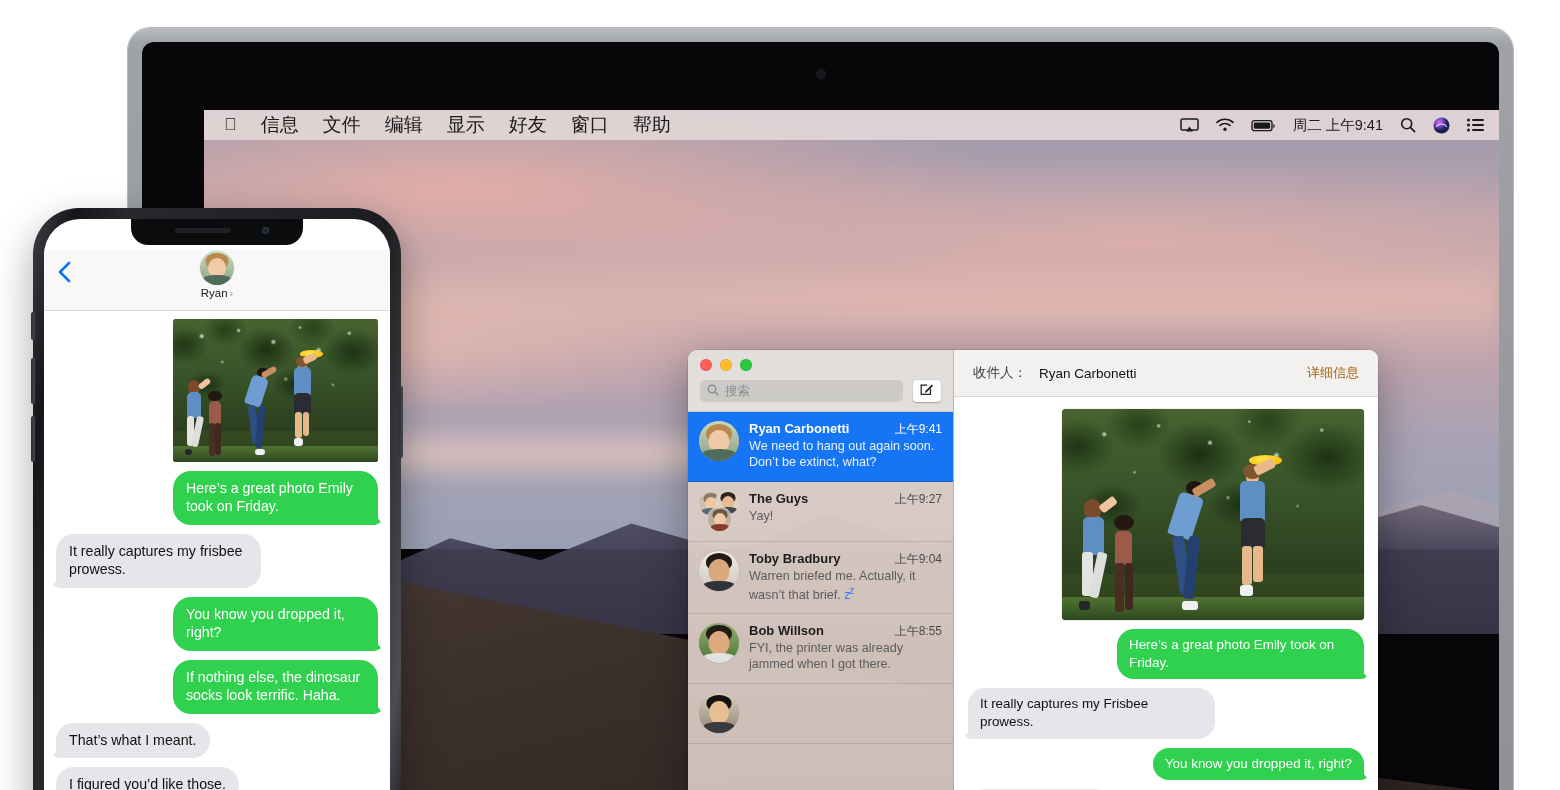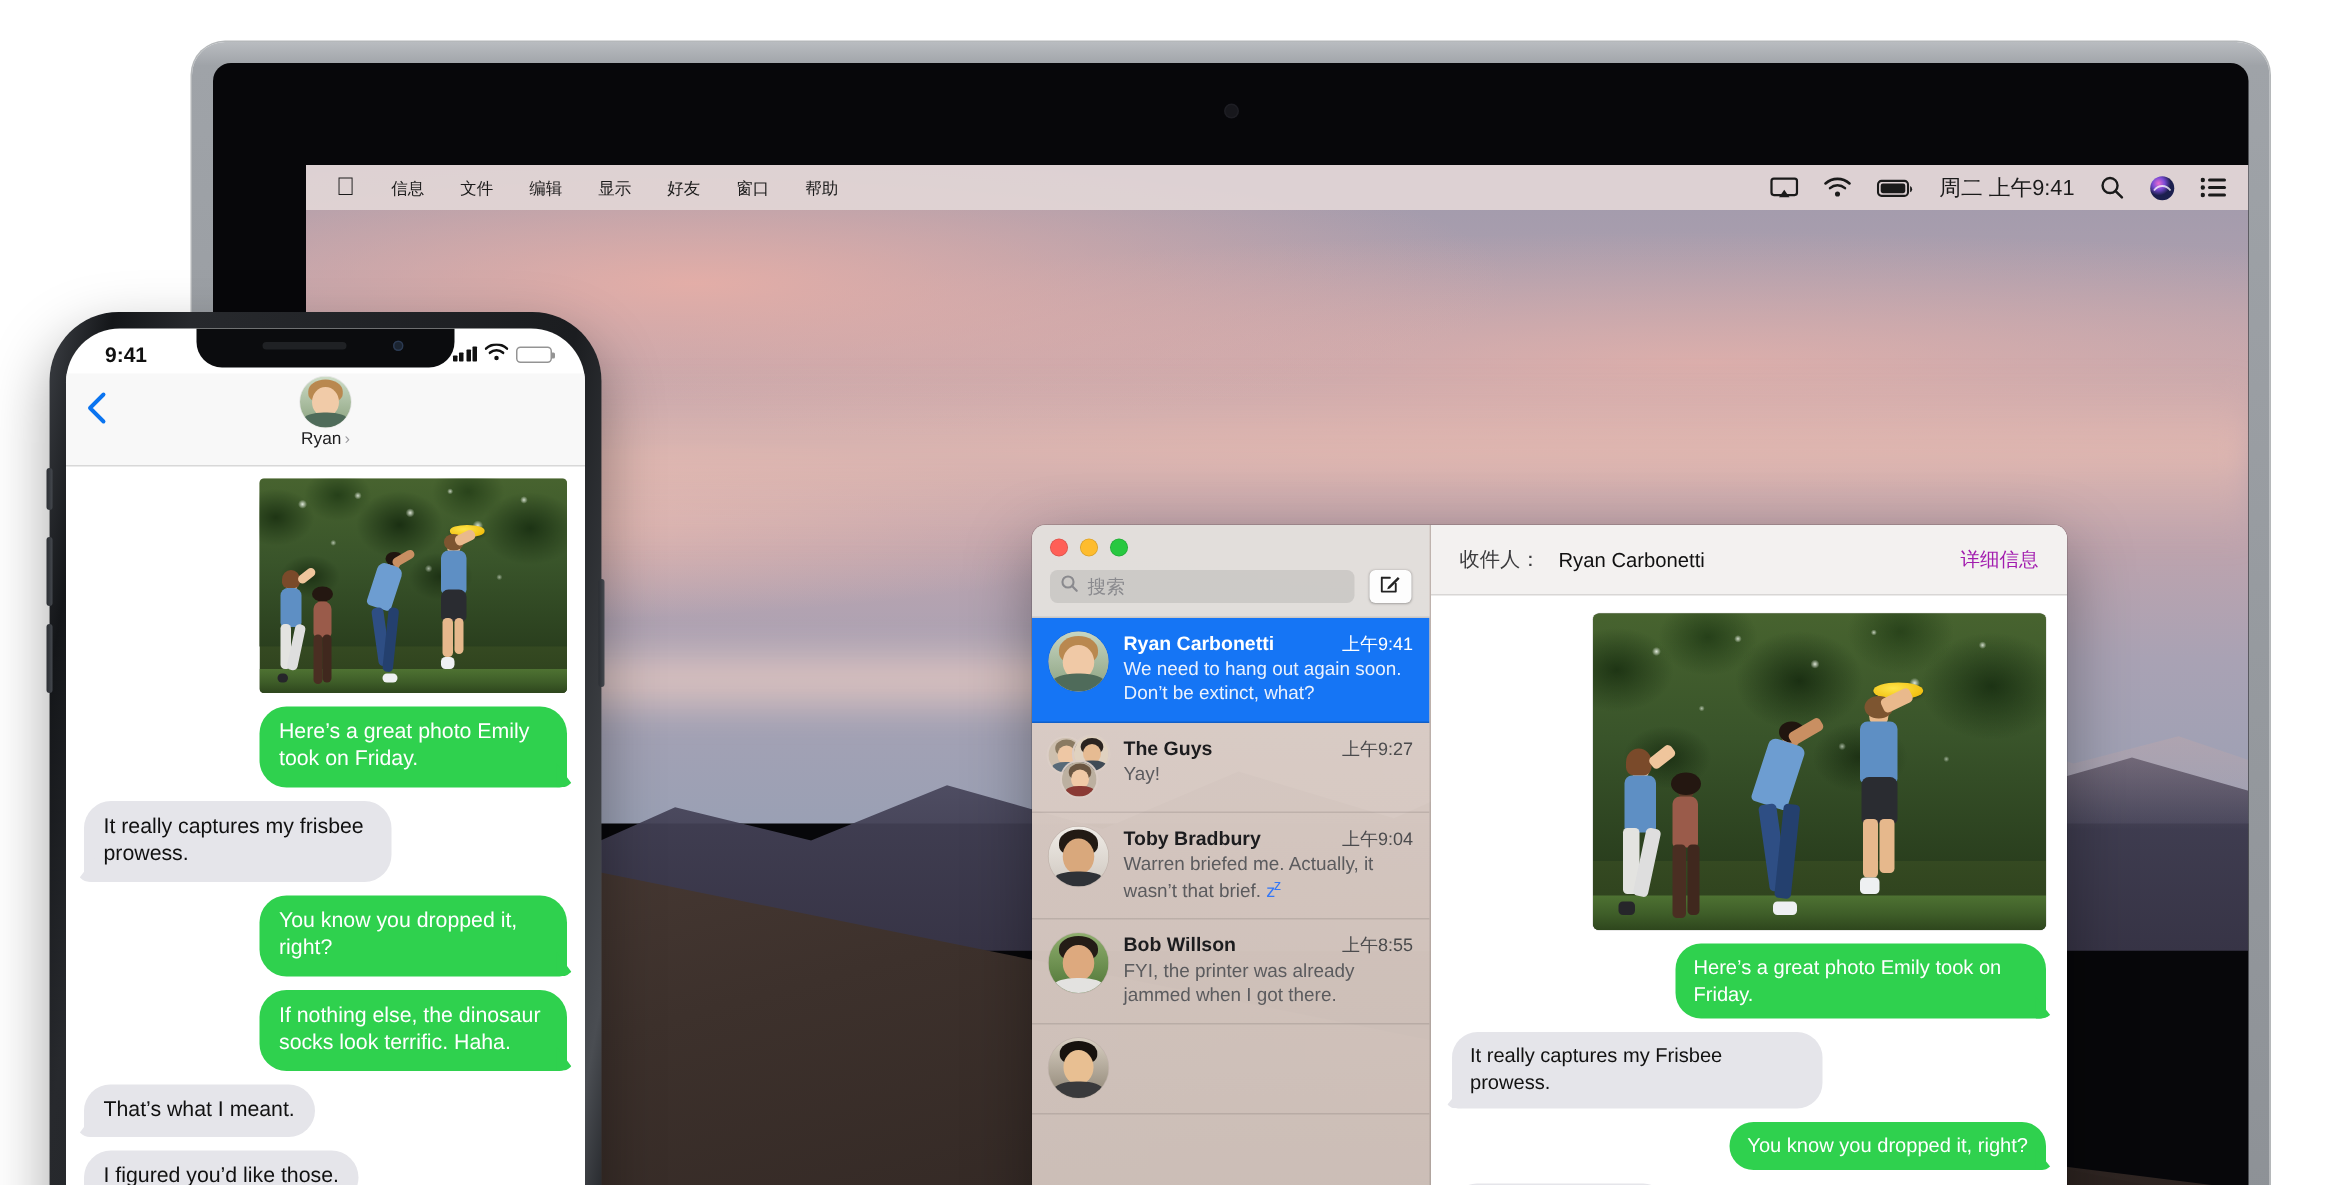--- a/index.html
+++ b/index.html
@@ -85,21 +85,21 @@
   #menubar {
     position: absolute; left: 0; right: 0; top: 0; height: 30px;
     background: rgba(226,214,214,.92);
     display: flex; align-items: center;
     font-size: 15px; color: #1a1a1a;
     padding: 0 14px 0 20px;
   }
   #menubar .mb-left { display: flex; align-items: center; gap: 24px; }
   #menubar .mb-right { margin-left: auto; display: flex; align-items: center; gap: 17px; }
   .apple-glyph { font-size: 17px; line-height: 1; position: relative; top: -1px; }
-  .mb-item { white-space: nowrap; font-size: 11px; }
+  .mb-item { white-space: nowrap; font-size: 19px; }
   .mb-clock { font-size: 14.5px; white-space: nowrap; }
   .mbicon { display: inline-flex; align-items: center; }
 
   
   #messages-win {
     position: absolute; left: 484px; top: 240px;
     width: 690px; height: 560px;
     border-radius: 9px 9px 0 0;
     overflow: hidden;
     box-shadow: 0 14px 44px rgba(0,0,0,.34), 0 0 0 .5px rgba(0,0,0,.18);
@@ -172,21 +172,21 @@
   }
   #mw-conv-header {
     height: 47px; flex: none;
     background: #f3f1f0;
     border-bottom: 1px solid rgba(0,0,0,.11);
     display: flex; align-items: center; padding: 0 19px;
     gap: 12px;
   }
   .to-label { font-size: 13.5px; color: #3c3c3e; }
   .to-value { font-size: 13.5px; color: #111; }
-  .details-link { margin-left: auto; font-size: 13px; color: #a21caf; }
+  .details-link { margin-left: auto; font-size: 13px; color: #a16207; }
   #bubbles { flex: 1; padding: 12px 14px 0 14px; overflow: hidden; }
   .brow { display: flex; margin-bottom: 9px; }
   .brow.out { justify-content: flex-end; }
   .brow.in { justify-content: flex-start; }
   .photo-bubble {
     width: 302px; height: 211px; border-radius: 4px; overflow: hidden;
     position: relative; background: #2f4025;
     box-shadow: 0 0 0 .5px rgba(0,0,0,.12);
   }
   .bubble {
@@ -635,39 +635,20 @@
     <div class="ip-btn vol-up"></div>
     <div class="ip-btn vol-dn"></div>
     <div class="ip-btn power"></div>
 
     <div id="ip-screen">
       <div id="ip-notch">
         <div class="speaker"></div>
         <div class="frontcam"></div>
       </div>
 
-      <div id="ip-statusbar">
-        <span>9:41</span>
-        <span class="right">
-          <span class="sig-bars">
-            <i style="height:4px"></i>
-              <i style="height:6px"></i>
-              <i style="height:8px"></i>
-              <i style="height:10px"></i>
-          </span>
-          <span>
-            <svg width="16" height="12" viewBox="0 0 16 12">
-                <path d="M1 3.4a10.5 10.5 0 0 1 14 0" fill="none" stroke="#111" stroke-width="1.7" stroke-linecap="round"></path>
-                <path d="M3.6 6.2a6.6 6.6 0 0 1 8.8 0" fill="none" stroke="#111" stroke-width="1.7" stroke-linecap="round"></path>
-                <circle cx="8" cy="9.7" r="1.5" fill="#111"></circle>
-              </svg>
-          </span>
-          <span class="batt-shell"><span class="batt-fill" style="width:100%"></span></span>
-        </span>
-      </div>
 
       <div id="ip-navbar">
         <span class="ip-back">
           <svg width="13" height="22" viewBox="0 0 13 22">
               <polyline points="11,2 2,11 11,20" fill="none" stroke="#0a74f0" stroke-width="2.6" stroke-linecap="round" stroke-linejoin="round"></polyline>
             </svg>
         </span>
         <div class="ip-contact">
           <div class="av">
             <div class="fc">

